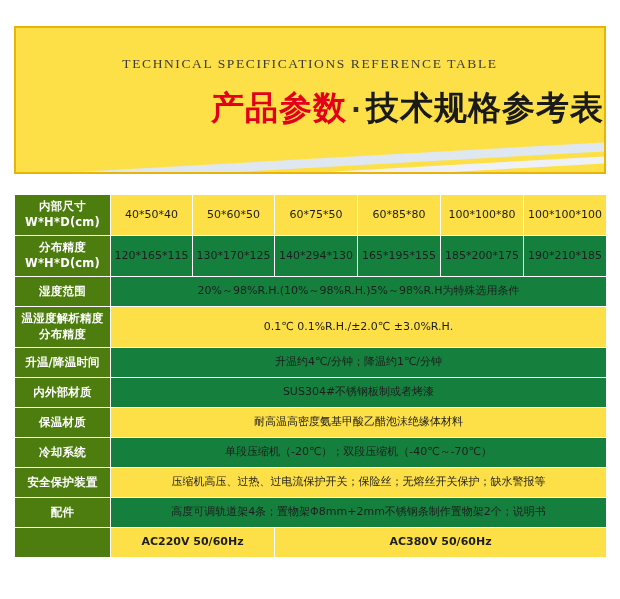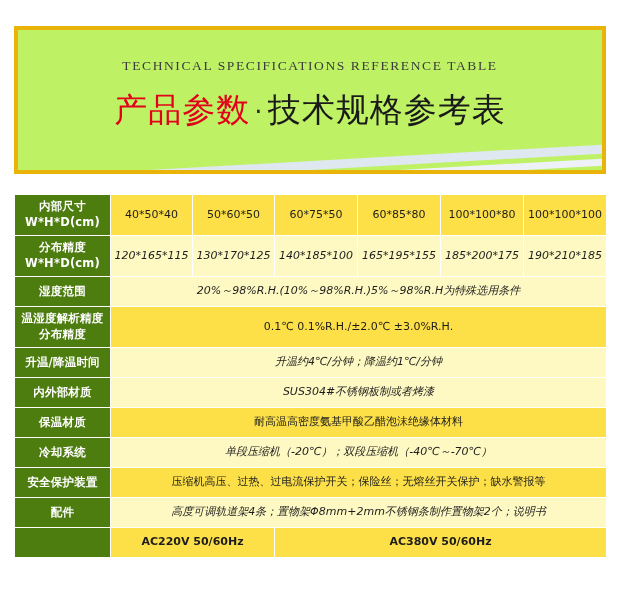--- a/index.html
+++ b/index.html
@@ -22,23 +22,23 @@
     box-sizing: border-box;
   }
 
   
   .banner {
     position: absolute;
     left: 14px;
     top: 26px;
     width: 592px;
     height: 148px;
-    border: 4px solid #eab308;
+    border: 2px solid #eab308;
     box-sizing: border-box;
-    background: #bef264;
+    background: #fde047;
     overflow: hidden;
   }
   .banner-inner {
     position: absolute;
     left: 0; top: 0; right: 0; bottom: 0;
   }
   .banner-en {
     position: absolute;
     top: 28px;
     left: 0;
@@ -47,24 +47,24 @@
     font-size: 13.5px;
     letter-spacing: 1.6px;
     color: #3b3b3b;
     font-family: "Liberation Serif", "DejaVu Serif", serif;
   }
   .banner-cn {
     position: absolute;
     top: 58px;
     left: 0;
     width: 100%;
-    text-align: center;
+    text-align: right;
     white-space: nowrap;
     font-size: 33px;
-    font-weight: normal;
+    font-weight: bold;
     letter-spacing: 1px;
     font-family: "DejaVu Sans", "Liberation Sans", sans-serif;
   }
   .banner-cn .red {
     color: #e2001a;
   }
   .banner-cn .dot {
     color: #2b2b2b;
     font-size: 26px;
     padding: 0 4px;
@@ -110,22 +110,21 @@
     color: #ffffff;
     font-size: 11.5px;
     font-weight: bold;
     width: 96px;
     letter-spacing: 0.2px;
   }
   td.v-light {
     background: #fde047;
   }
   td.v-lighter {
-    background: #fef9c3;
-    font-style: italic;
+    background: #15803d;
   }
   td.red {
     color: #e2001a;
     font-weight: bold;
     font-size: 11.5px;
   }
   td.bold {
     font-weight: bold;
   }
   .temp-cell {
@@ -177,21 +176,21 @@
           <td class="v-light">100*100*100</td>
         </tr>
 
         <tr class="row-h2">
           <td class="label">
             <div>分布精度</div>
             <div>W*H*D(cm)</div>
           </td>
           <td class="v-lighter">120*165*115</td>
           <td class="v-lighter">130*170*125</td>
-          <td class="v-lighter">140*185*100</td>
+          <td class="v-lighter">140*294*130</td>
           <td class="v-lighter">165*195*155</td>
           <td class="v-lighter">185*200*175</td>
           <td class="v-lighter">190*210*185</td>
         </tr>
 
 
         <tr class="row-h1">
           <td class="label">
             <div>湿度范围</div>
           </td>

